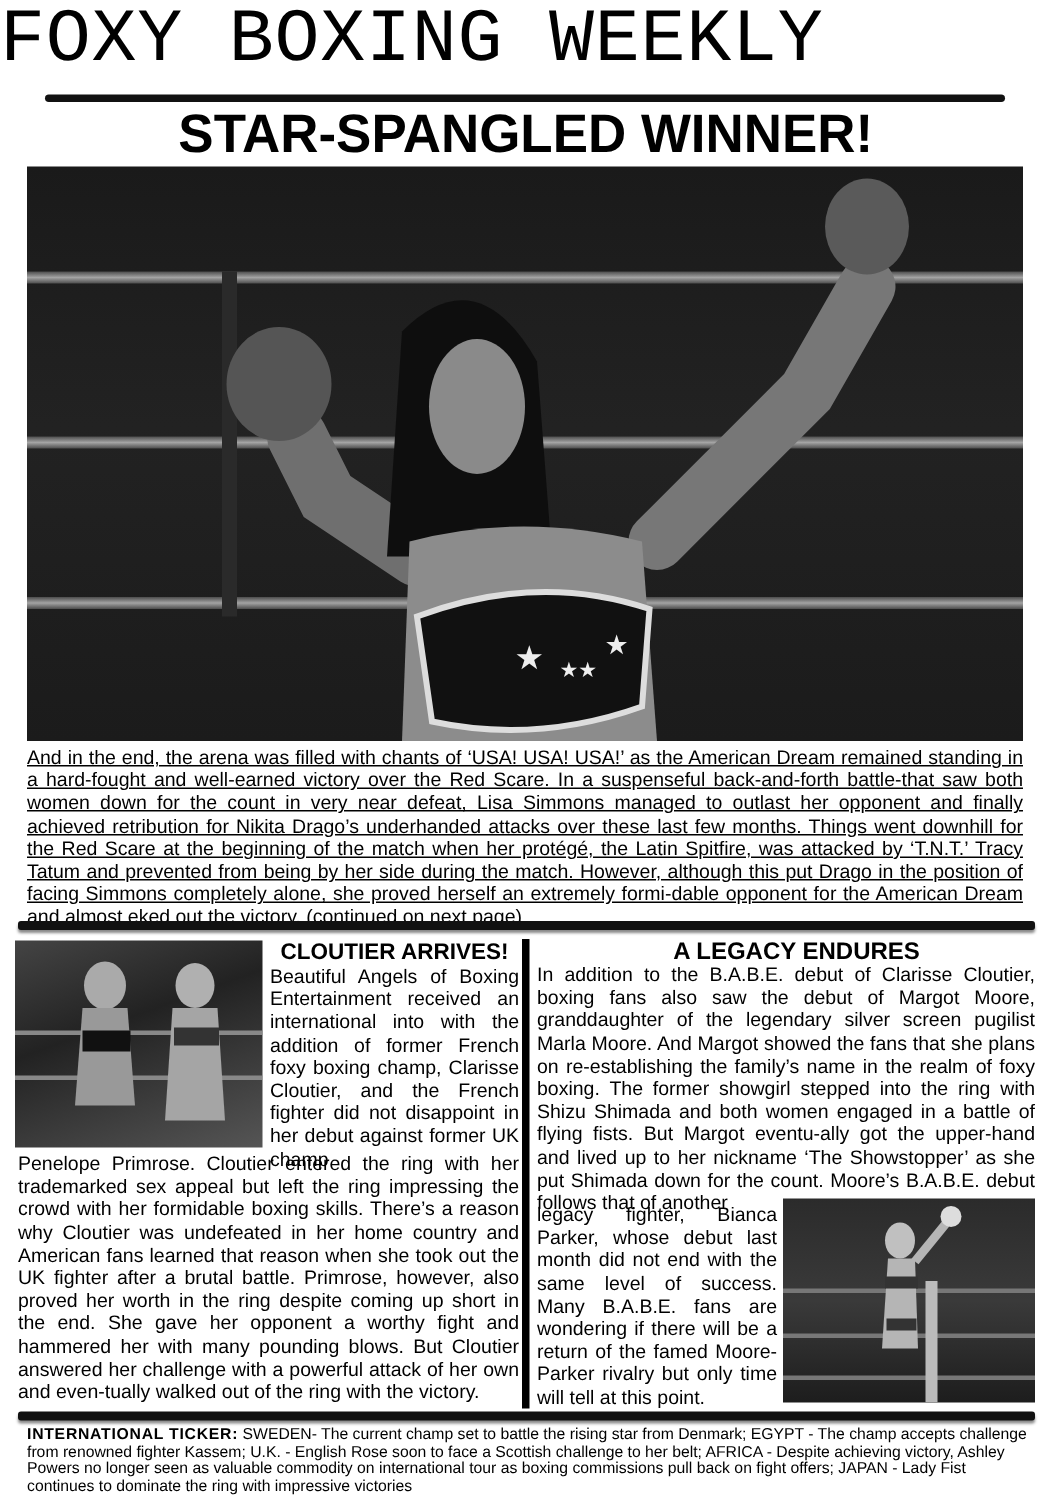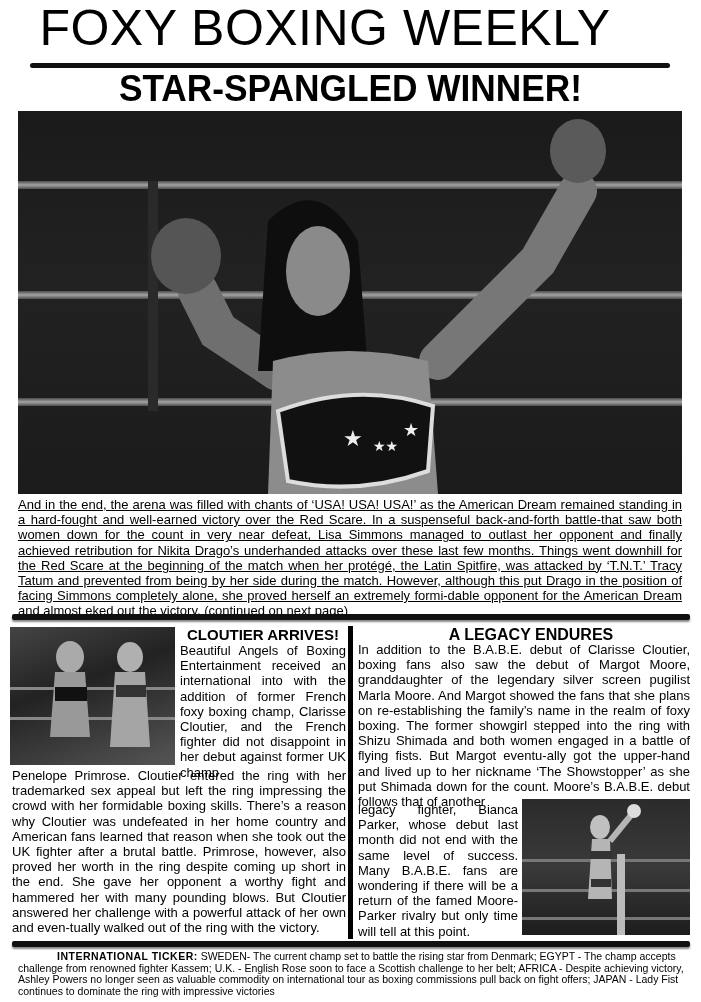--- a/index.html
+++ b/index.html
@@ -1,17 +1,17 @@
 <!DOCTYPE html>
 <html><head>
 <meta charset="utf-8">
 <style>
   html, body { margin:0; padding:0; background:#fff; }
   body { width:701px; height:1002px; position:relative; overflow:hidden; font-family:"Liberation Sans", sans-serif; color:#000; }
-  .masthead { position:absolute; left:0; top:0; width:650px; text-align:center; font-family:Liberation Sans, sans-serif; font-size:50px; line-height:56px; letter-spacing:0.5px; }
+  .masthead { position:absolute; left:0; top:0; width:650px; font-family:Liberation Mono, monospace; font-size:50px; line-height:56px; letter-spacing:0.5px; }
   .rule-top { position:absolute; left:30px; top:63px; width:640px; height:5px; background:#111; border-radius:3px; }
   .headline { position:absolute; left:0; top:68px; width:701px; text-align:center; font-family:"Liberation Sans", sans-serif; font-weight:bold; font-size:36px; line-height:42px; transform:scaleX(0.98); }
   .photo { position:absolute; overflow:hidden; background:#111; }
   .main-photo { left:18px; top:111px; width:664px; height:383px; background:linear-gradient(180deg,#1a1a1a 0%,#222 45%,#1b1b1b 100%); }
   .rope { position:absolute; left:0; width:100%; height:8px; background:linear-gradient(180deg,#555,#bbb,#555); opacity:.85; }
   .post { position:absolute; width:10px; background:#2a2a2a; }
   .body-text { position:absolute; font-size:13px; line-height:15.2px; text-align:justify; }
   .lead { left:18px; top:497px; width:664px;text-decoration:underline; }
   .rule { position:absolute; height:6px; background:#111; border-radius:2px; box-shadow:0 2px 2px #888; }
   .rule-mid { left:12px; top:614px; width:678px; }
@@ -20,21 +20,21 @@
   .sec-title { position:absolute; font-weight:bold; font-size:15px; line-height:17px; text-align:center; }
   .cloutier-title { left:180px; top:626px; width:166px; }
   .legacy-title { left:366px; top:626px; width:330px; font-size:16px; }
   .cloutier-photo { left:10px; top:627px; width:165px; height:138px; background:linear-gradient(160deg,#444 0%,#222 40%,#555 100%); }
   .cloutier-text1 { left:180px; top:643px; width:166px; }
   .cloutier-text2 { left:12px; top:768px; width:334px; }
   .legacy-text1 { left:358px; top:642px; width:332px; }
   .legacy-text2 { left:358px; top:802px; width:160px; text-align:justify; }
   .legacy-photo { left:522px; top:799px; width:168px; height:136px; background:linear-gradient(180deg,#2b2b2b 0%,#3a3a3a 50%,#1d1d1d 100%); }
   .ticker { position:absolute; left:18px; top:951px; width:672px; font-size:10.5px; line-height:11.6px; }
-  .ticker b { letter-spacing:0.5px;margin-left:39px; }
+  .ticker b { letter-spacing:0.5px; }
   svg { display:block; }
 </style>
 </head>
 <body>
 
 <div class="masthead">FOXY BOXING WEEKLY</div>
 <div class="rule-top"></div>
 <div class="headline">STAR-SPANGLED WINNER!</div>
 
 <div class="photo main-photo">

